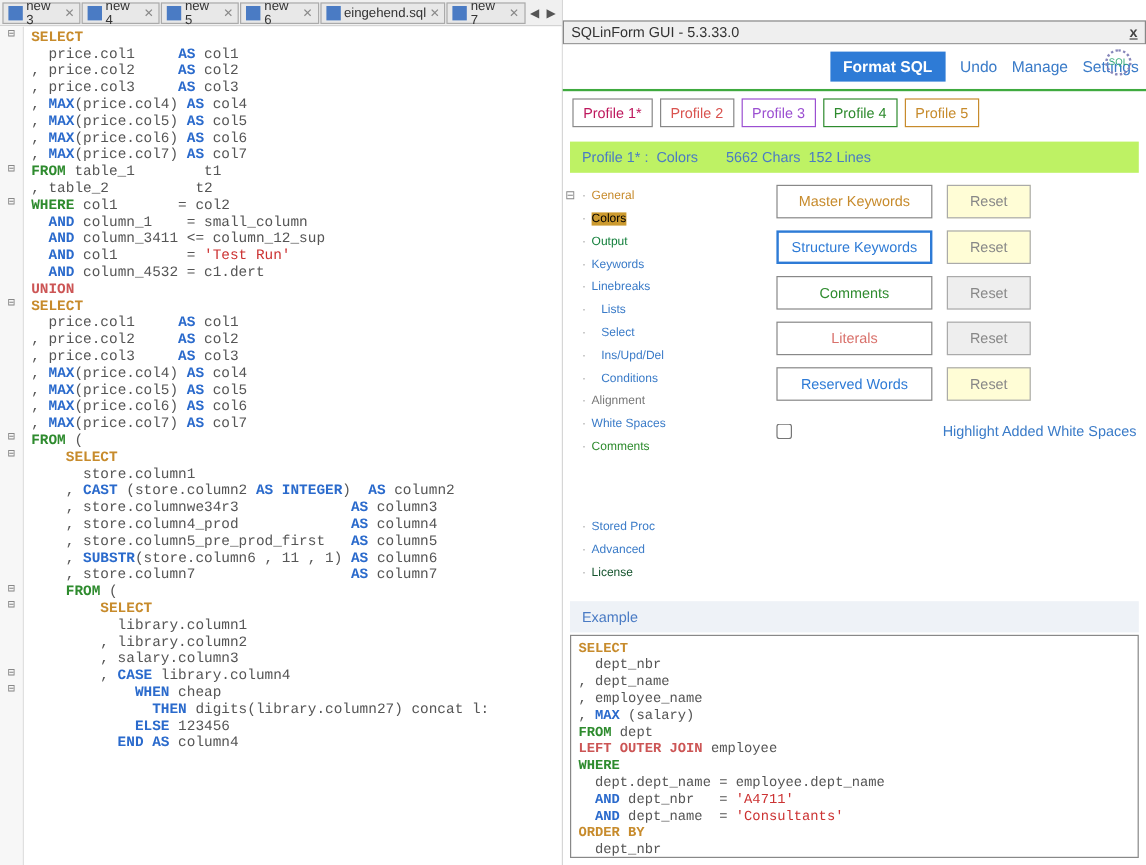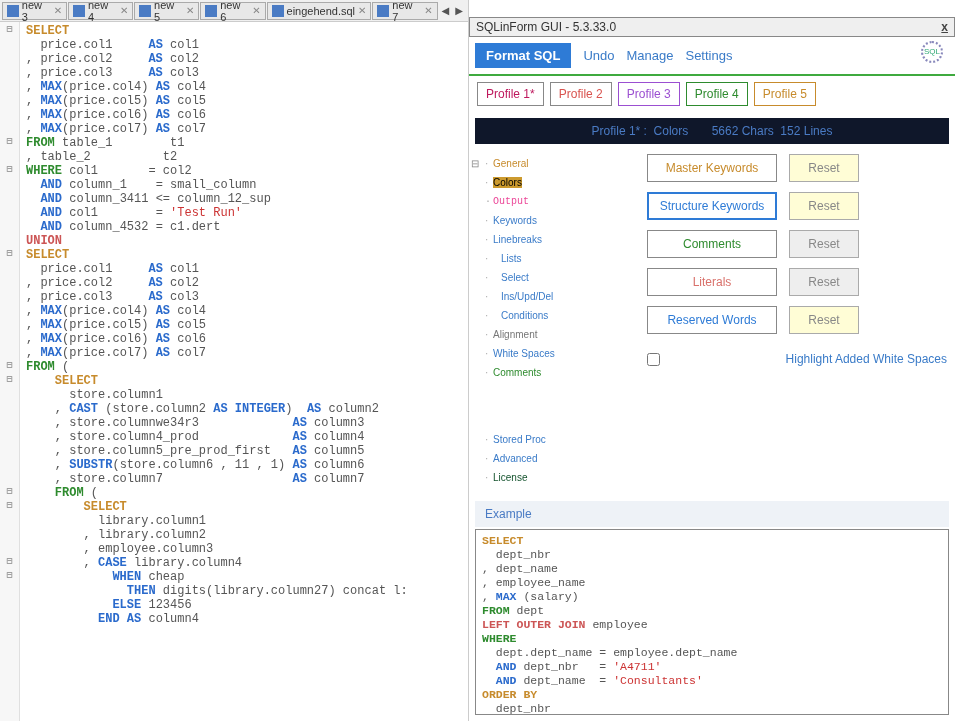--- a/index.html
+++ b/index.html
@@ -23,43 +23,43 @@
 .kw-orange { color: #c78b2c; font-weight: bold;}
 .kw-green { color: #2e8b2e; font-weight: bold;}
 .kw-blue { color: #2a6acc; font-weight: bold;}
 .kw-red { color: #cc5555; font-weight: bold;}
 .lit-red { color: #cc3333; }
 .txt { color: #555; }
 
 
 .titlebar { border: 1px solid #888; background: #efefef; height: 20px; display: flex; align-items: center; padding: 0 6px; font-size: 12px; justify-content: space-between; margin-top: 17px; }
 .titlebar .x { color:#444; font-weight:bold; cursor:pointer; text-decoration: underline;}
-.toolbar { display: flex; align-items: center; padding: 6px; gap: 12px; background: #fff; position: relative;}
+.toolbar { display: flex; align-items: center; padding: 6px; gap: 12px; background: #fff; position: relative; justify-content: flex-end;}
 .format-btn { background: #2e7bd6; color: #fff; font-weight: bold; padding: 5px 11px; border: none; cursor: pointer; font-size: 13px;}
 .tool-link { color: #3a7bc8; cursor: pointer; font-size: 13px;}
 .logo { position: absolute; right: 12px; top: 4px; width: 22px; height: 22px; border-radius: 50%; border: 2px dotted #88b; font-size:8px; text-align:center; line-height:18px; color:#3a7; }
 .green-line { height: 2px; background: #3faa3f; margin: 0 0 6px 0; }
 .profile-tabs { display: flex; gap: 6px; padding: 0 8px 8px 8px; }
 .profile-tab { padding: 4px 8px; border: 1px solid #888; font-size: 12px; cursor: pointer; }
 .p1 { color: #be185d; }
 .p2 { color: #d9534f; }
 .p3 { color: #9b4fd1; border-color:#9b4fd1;}
 .p4 { color: #2e8b2e; border-color:#2e8b2e;}
 .p5 { color: #c78b2c; border-color:#c78b2c;}
 
-.status-line { background: #0f172a; padding: 6px 10px; color: #4a7bc4; font-size: 12px; margin: 4px 6px; text-align: center;}
+.status-line { background: #bef264; padding: 6px 10px; color: #4a7bc4; font-size: 12px; margin: 4px 6px;}
 .settings-area { display: flex; padding: 6px 8px; gap: 20px; }
 .tree { width: 150px; font-size: 10px; line-height: 19px; }
 .tree-root, .tree-child { position: relative; padding-left: 10px; }
 .tree-root::before { content: "⊟"; position: absolute; left: -6px; font-size: 10px; color:#888; }
 .tree-item { cursor: pointer; padding-left: 6px; position:relative;}
 .tree-item::before { content: "·"; position:absolute; left:-2px; color:#aaa;}
 .tree .sel { background: #cc9a2e; color: #000; }
 .tree .gen { color: #c78b2c; }
-.tree .out { color: #ec4899; font-family: Liberation Mono, monospace; }
+.tree .out { color: #15803d; }
 .tree .kw { color: #3a7bc8; }
 .tree .lb { color: #3a7bc8; }
 .tree .sub { padding-left: 14px; color: #3a7bc8; }
 .tree .al  { color: #777;}
 .tree .ws  { color: #3a7bc8;}
 .tree .cm  { color: #2e8b2e;}
 .tree .sp  { color: #3a7bc8; margin-top: 48px;}
 .tree .adv { color: #3a7bc8;}
 .tree .lic { color: #14532d;}
 
@@ -195,21 +195,21 @@
     <span class="txt">, </span><span class="kw-blue">CAST</span><span class="txt"> (store.column2 </span><span class="kw-blue">AS INTEGER</span><span class="txt">)  </span><span class="kw-blue">AS</span><span class="txt"> column2</span>
     <span class="txt">, store.columnwe34r3             </span><span class="kw-blue">AS</span><span class="txt"> column3</span>
     <span class="txt">, store.column4_prod             </span><span class="kw-blue">AS</span><span class="txt"> column4</span>
     <span class="txt">, store.column5_pre_prod_first   </span><span class="kw-blue">AS</span><span class="txt"> column5</span>
     <span class="txt">, </span><span class="kw-blue">SUBSTR</span><span class="txt">(store.column6 , 11 , 1) </span><span class="kw-blue">AS</span><span class="txt"> column6</span>
     <span class="txt">, store.column7                  </span><span class="kw-blue">AS</span><span class="txt"> column7</span>
     <span class="kw-green">FROM</span><span class="txt"> (</span>
         <span class="kw-orange">SELECT</span>
           <span class="txt">library.column1</span>
         <span class="txt">, library.column2</span>
-        <span class="txt">, employee.column3</span>
+        <span class="txt">, salary.column3</span>
         <span class="txt">, </span><span class="kw-blue">CASE</span><span class="txt"> library.column4</span>
             <span class="kw-blue">WHEN</span><span class="txt"> cheap</span>
               <span class="kw-blue">THEN</span><span class="txt"> digits(library.column27) concat l:</span>
             <span class="kw-blue">ELSE</span><span class="txt"> 123456</span>
           <span class="kw-blue">END AS</span><span class="txt"> column4</span></div>
   </div>
 </div>
 
 <div class="right-pane">
   <div class="titlebar">

